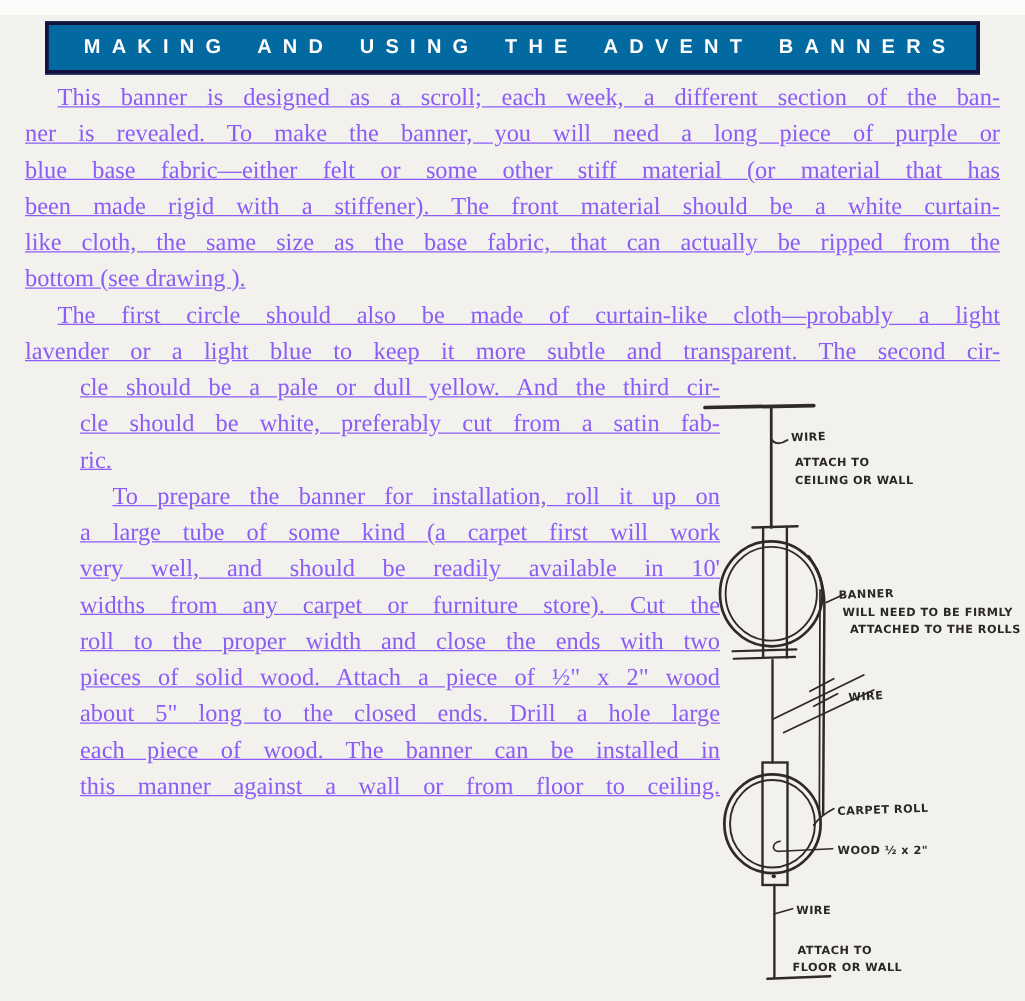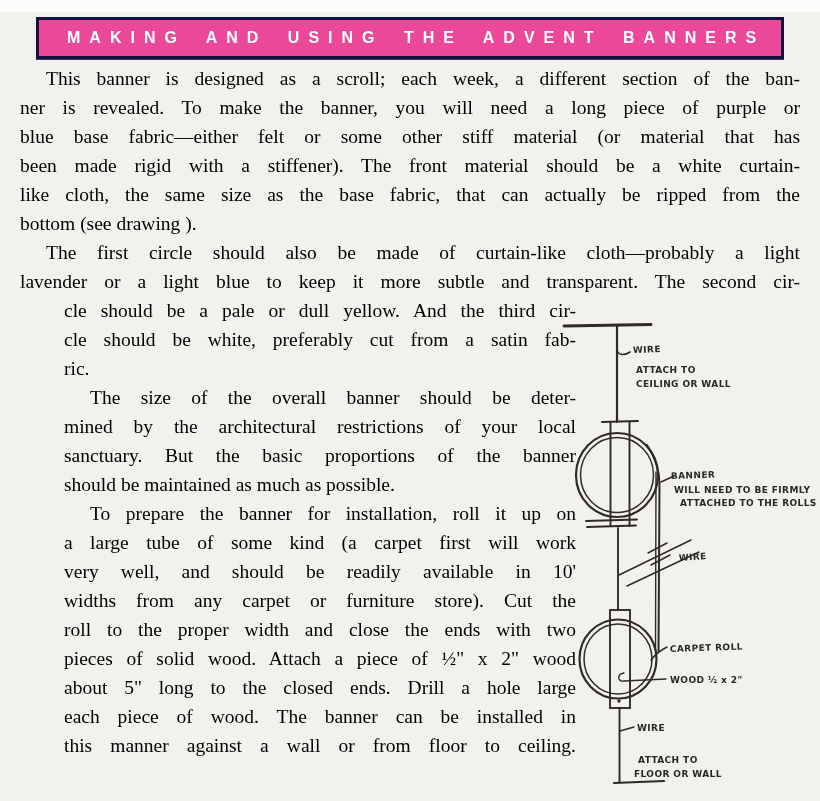--- a/index.html
+++ b/index.html
@@ -10,46 +10,47 @@
     overflow:hidden;
     font-family:"Liberation Serif",serif;
   }
   .page::before{
     content:"";position:absolute;left:0;top:0;right:0;height:12px;
     background:#fbfbfa;
   }
   .title-banner{
     position:absolute;left:36px;top:17px;width:748px;height:42px;
     box-sizing:border-box;
-    background:#ec4899;
+    background:#0369a1;
     border:3px solid #14123c;
     box-shadow:0 1px 0 #3a3a66;
     display:flex;align-items:center;
     padding-left:28px;
   }
   .title-banner .title{
     font-family:"Liberation Sans",sans-serif;
     font-weight:bold;
     font-size:16px;
     color:#ffffff;
     letter-spacing:9px;
     word-spacing:7px;
     white-space:nowrap;
   }
   .content{
     position:absolute;left:20px;top:64px;width:780px;
   }
   .line{
     height:29px;line-height:29px;
     font-size:19.5px;
-    color:#000000;
+    color:#8b5cf6;
     text-align:justify;
     text-align-last:justify;
     white-space:nowrap;
     overflow:visible;
+    text-decoration:underline;
   }
   .line.n{width:512px;margin-left:44px;}
   .line.noj{text-align-last:left;}
   .line.ind{text-indent:26px;}
   .diagram{
     position:absolute;left:553px;top:300px;width:266px;height:501px;
   }
   .diagram svg{display:block;}
   .dlabel{
     font-family:"DejaVu Sans",sans-serif;
@@ -80,26 +81,20 @@
     </div>
 
     <div>
       <div class="line ind">The first circle should also be made of curtain-like cloth—probably a light</div>
       <div class="line">lavender or a light blue to keep it more subtle and transparent. The second cir-</div>
       <div class="line n">cle should be a pale or dull yellow. And the third cir-</div>
       <div class="line n">cle should be white, preferably cut from a satin fab-</div>
       <div class="line n noj">ric.</div>
     </div>
 
-    <div>
-      <div class="line n ind">The size of the overall banner should be deter-</div>
-      <div class="line n">mined by the architectural restrictions of your local</div>
-      <div class="line n">sanctuary. But the basic proportions of the banner</div>
-      <div class="line n noj">should be maintained as much as possible.</div>
-    </div>
 
     <div>
       <div class="line n ind">To prepare the banner for installation, roll it up on</div>
       <div class="line n">a large tube of some kind (a carpet first will work</div>
       <div class="line n">very well, and should be readily available in 10'</div>
       <div class="line n">widths from any carpet or furniture store). Cut the</div>
       <div class="line n">roll to the proper width and close the ends with two</div>
       <div class="line n">pieces of solid wood. Attach a piece of ½" x 2" wood</div>
       <div class="line n">about 5" long to the closed ends. Drill a hole large</div>
       <div class="line n">each piece of wood. The banner can be installed in</div>

